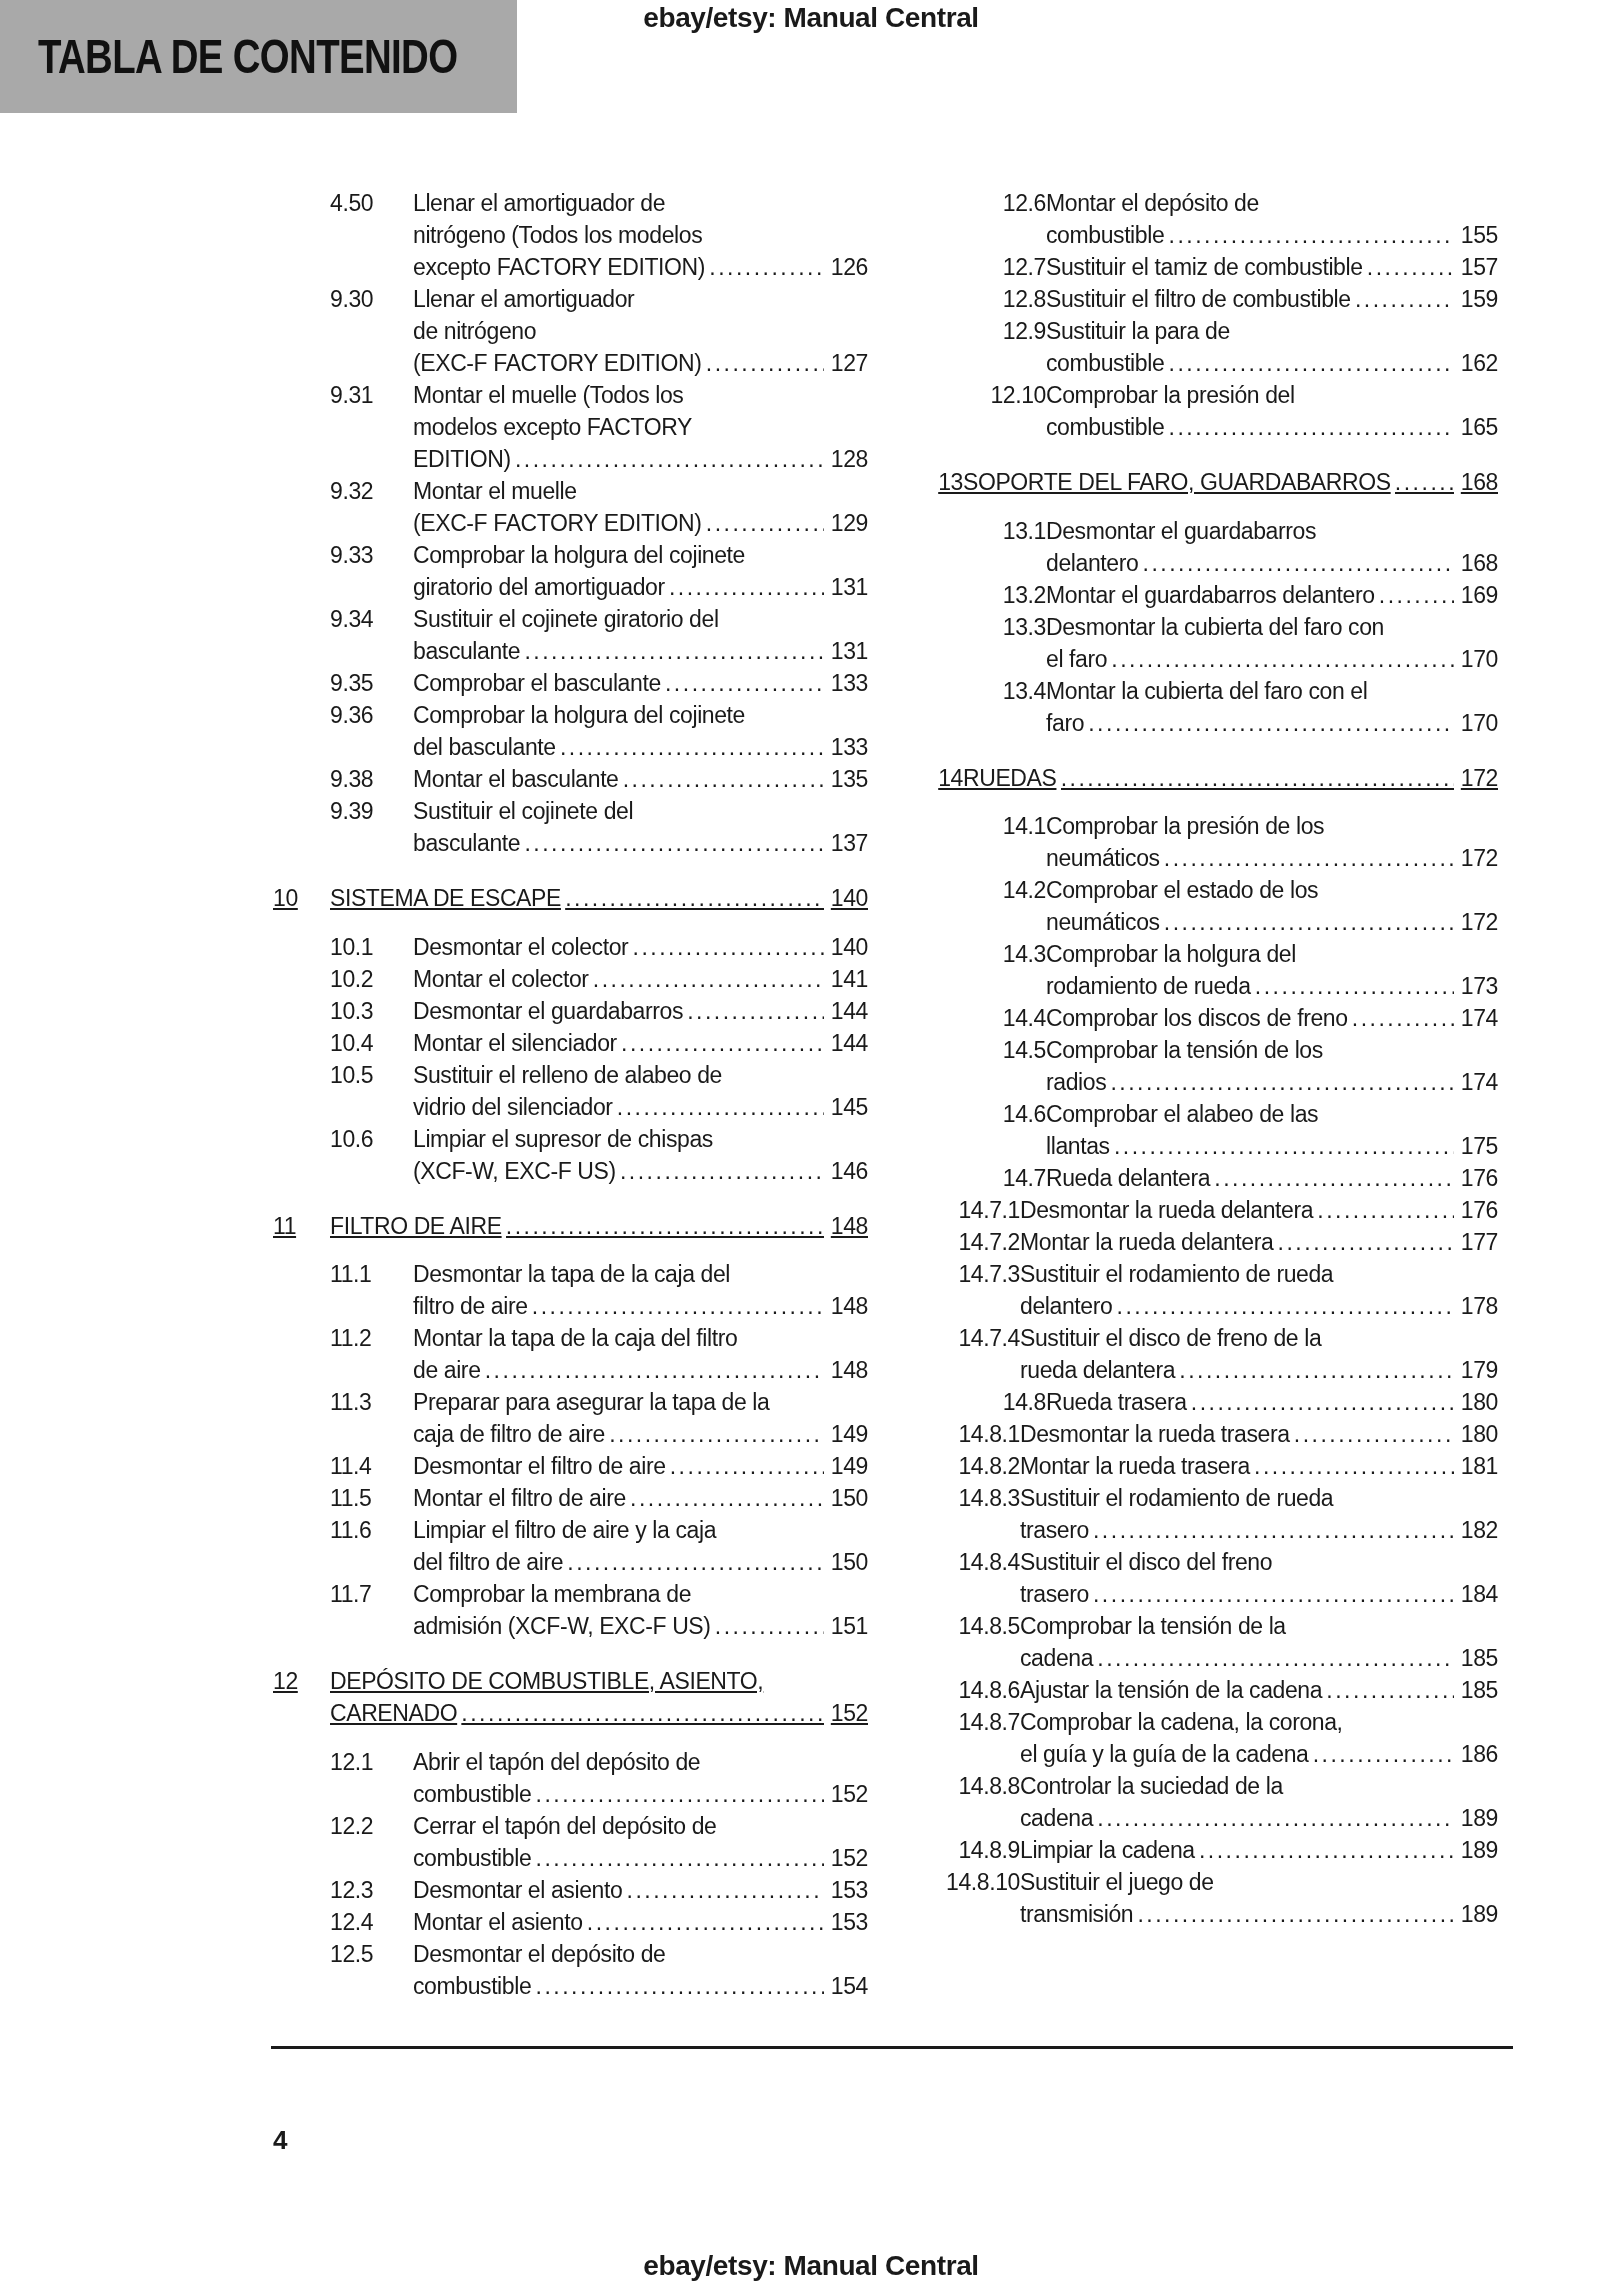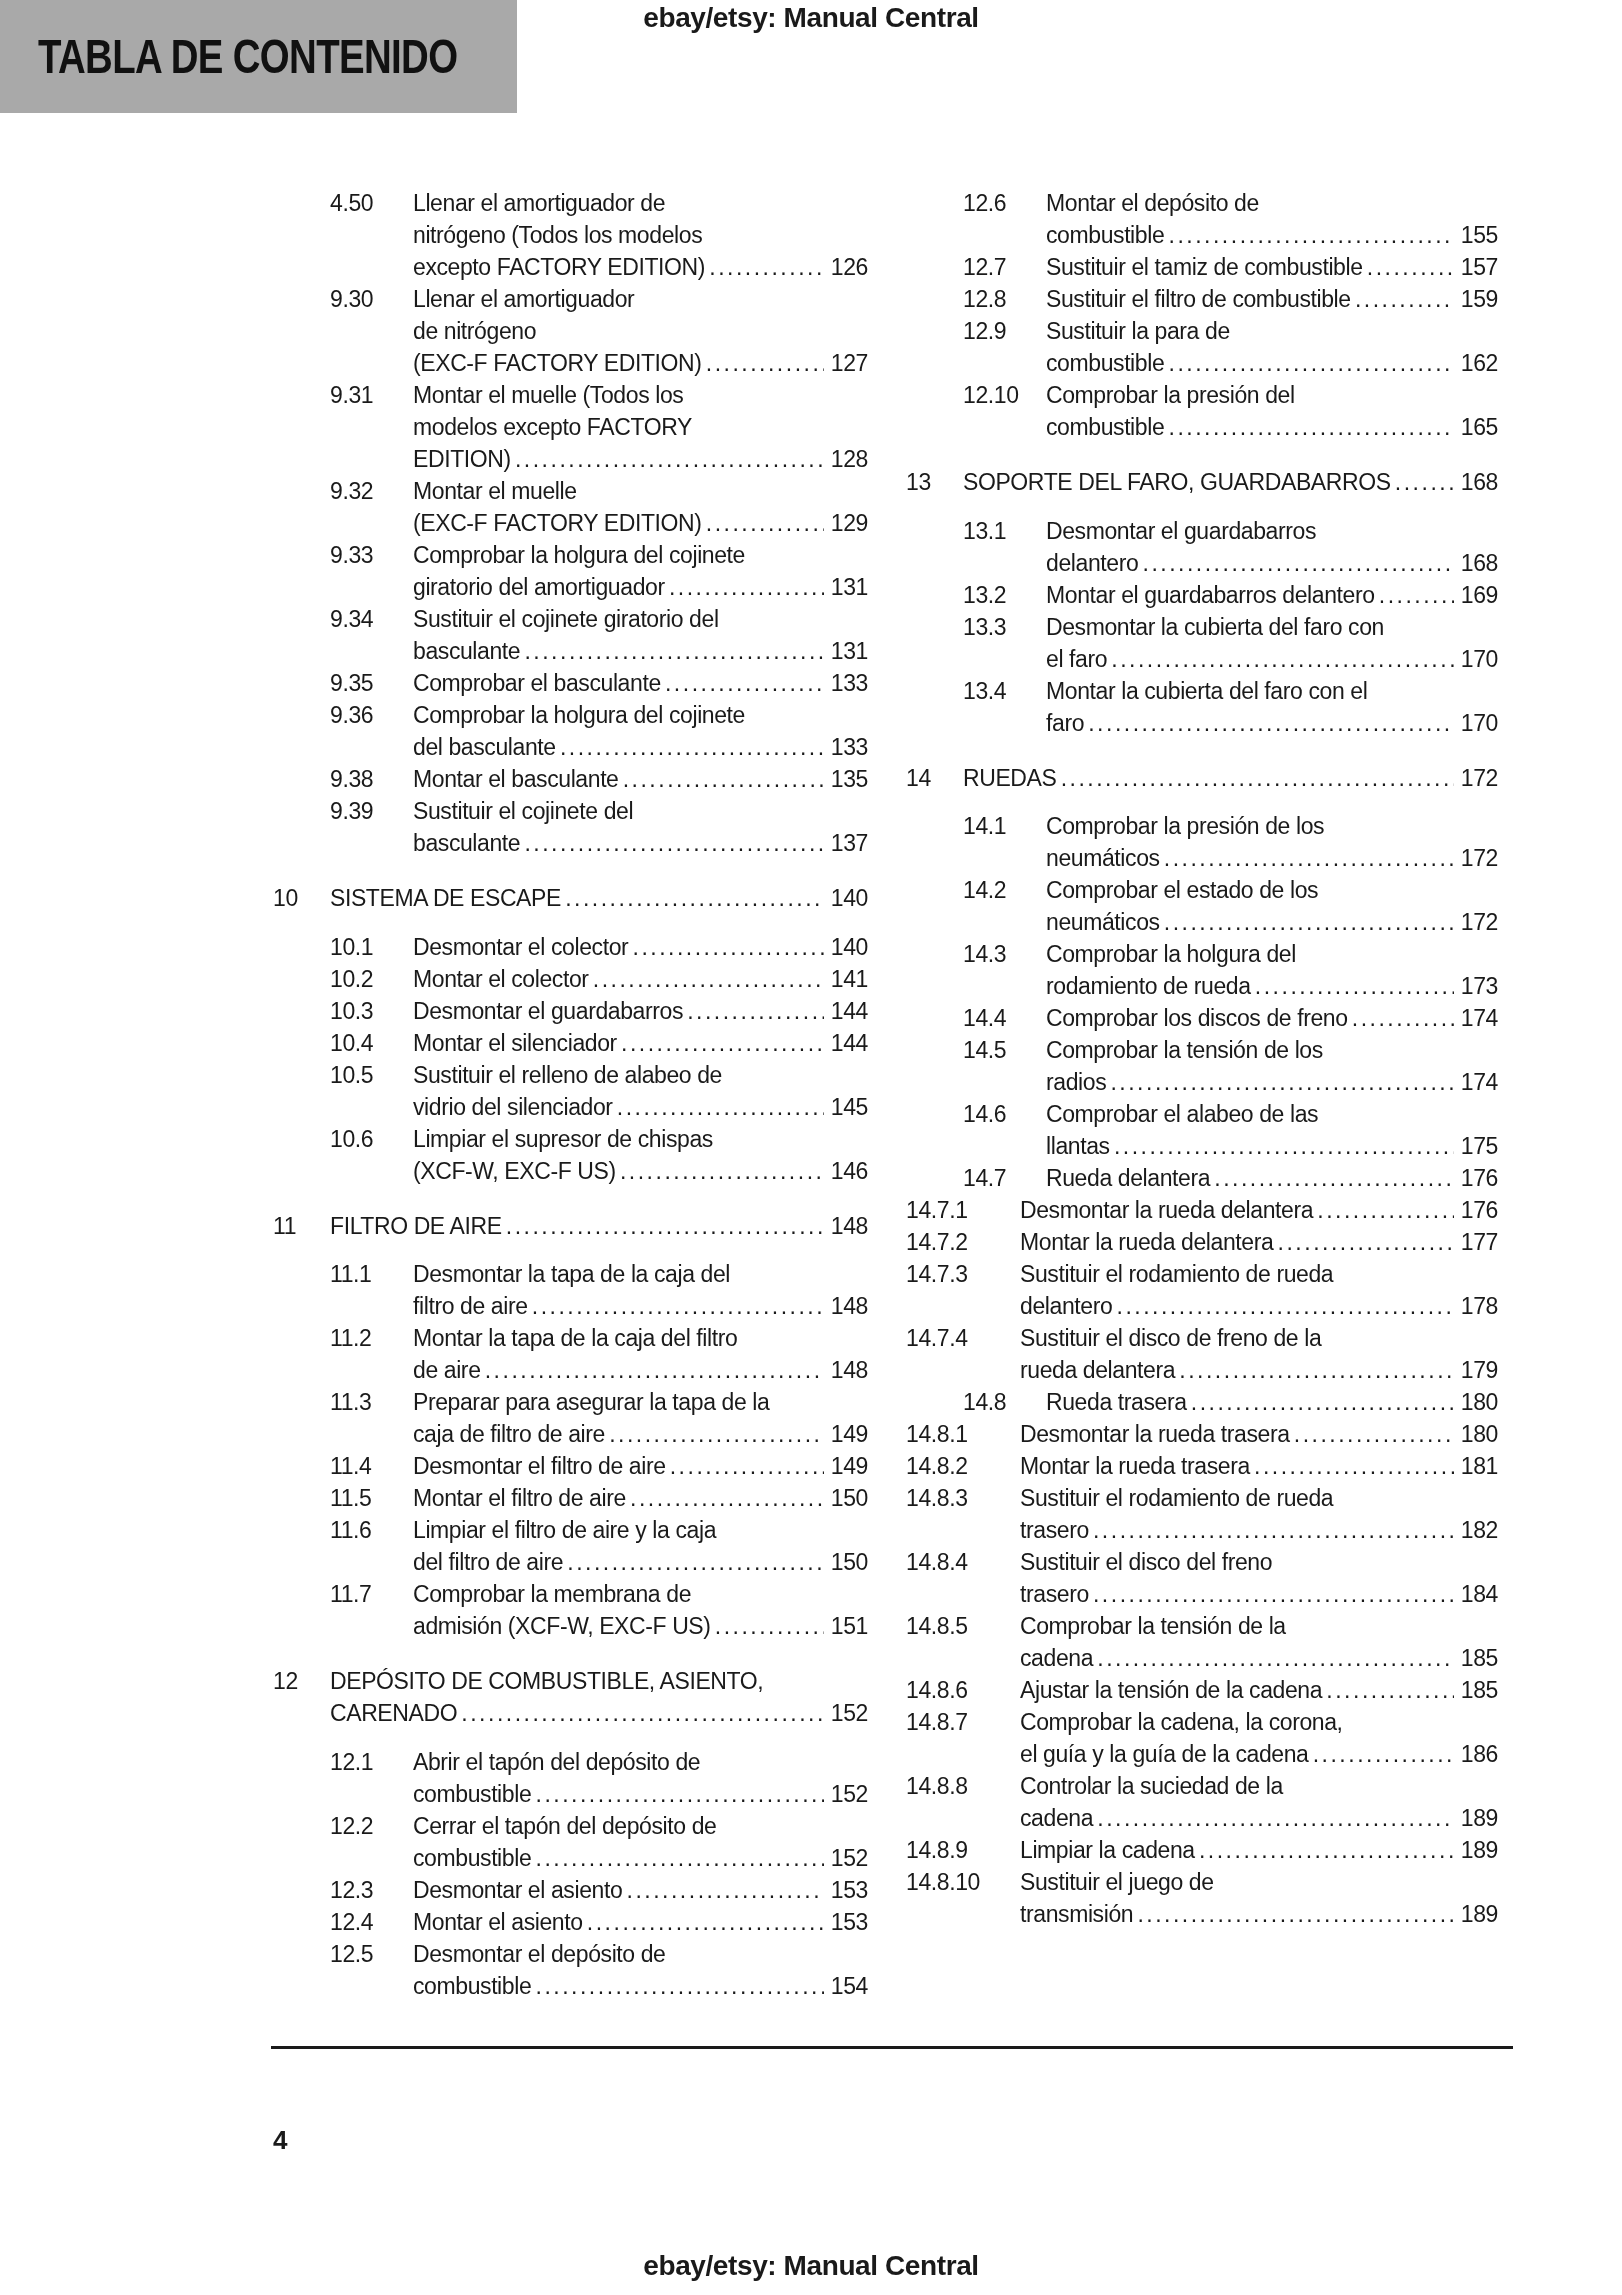--- a/index.html
+++ b/index.html
@@ -31,24 +31,24 @@
     text-align: center;
     font-size: 28px; font-weight: bold; letter-spacing: -0.4px;
   }
 
   
   .col {
     position: absolute; top: 187px;
     font-size: 23px; line-height: 32px; letter-spacing: -0.4px;
   }
   .col-left  { left: 273px;  width: 595px; }
-  .col-right { left: 906px; width: 592px; }
+  .col-right { left: 906px; width: 592px; text-align: right; }
 
   .entry { display: flex; }
-  .entry.l1 { margin-top: 23px; margin-bottom: 16.7px; }
+  .entry.l1 { margin-top: 23px; margin-bottom: 16.7px; text-decoration: underline; }
   .entry.l1:first-child { margin-top: 0; }
 
   .num { flex-shrink: 0; }
   .l1 .num { width: 57px; }
   .l2 .num { margin-left: 57px; width: 83px; }
   .l3 .num { width: 114px; }
 
   .body { flex: 1; min-width: 0; }
   .line { display: flex; align-items: baseline; }
   .ltext { white-space: nowrap; flex-shrink: 0; }

